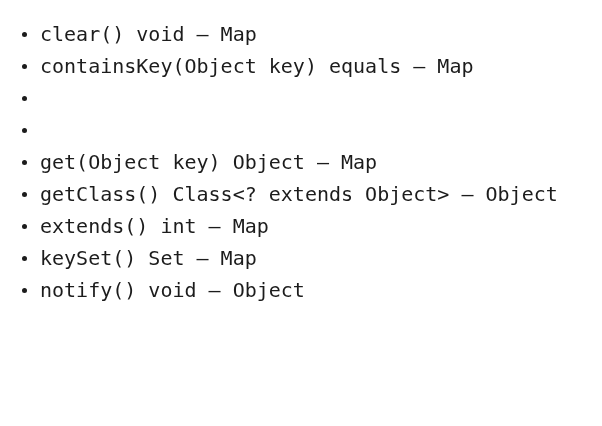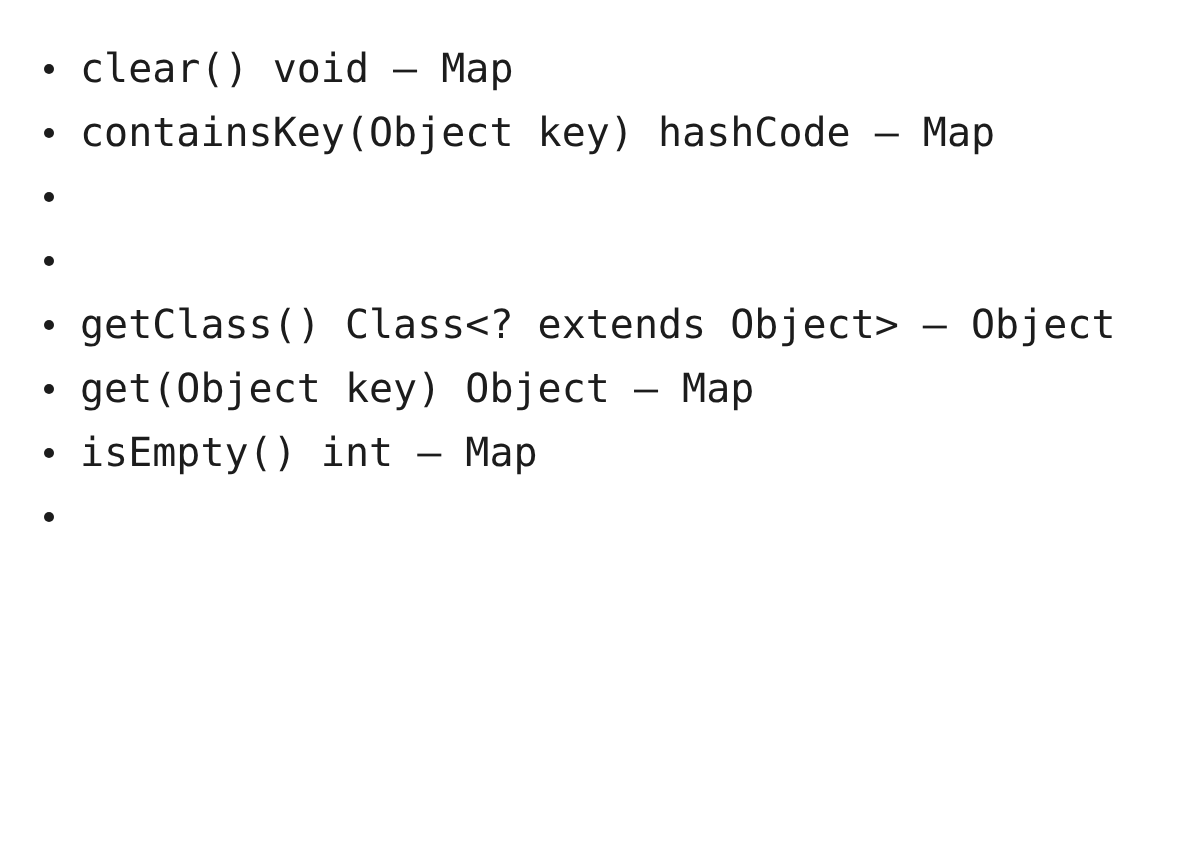--- a/index.html
+++ b/index.html
@@ -54,36 +54,41 @@
 </head>
 <body>
 
 <ul id="proposal-list">
   <li class="proposal-item">
     <span class="bullet-icon"></span>
     <span class="proposal-text">clear() void — Map</span>
   </li>
   <li class="proposal-item">
     <span class="bullet-icon"></span>
-    <span class="proposal-text">containsKey(Object key) hashCode — Map</span>
+    <span class="proposal-text">containsKey(Object key) equals — Map</span>
   </li>
   <li class="proposal-item">
     <span class="bullet-icon"></span>
   </li>
   <li class="proposal-item">
     <span class="bullet-icon"></span>
   </li>
   <li class="proposal-item">
     <span class="bullet-icon"></span>
+    <span class="proposal-text">get(Object key) Object — Map</span>
+  </li>
+  <li class="proposal-item">
+    <span class="bullet-icon"></span>
     <span class="proposal-text">getClass() Class&lt;? extends Object&gt; — Object</span>
   </li>
   <li class="proposal-item">
     <span class="bullet-icon"></span>
-    <span class="proposal-text">get(Object key) Object — Map</span>
+    <span class="proposal-text">extends() int — Map</span>
   </li>
   <li class="proposal-item">
     <span class="bullet-icon"></span>
-    <span class="proposal-text">isEmpty() int — Map</span>
+    <span class="proposal-text">keySet() Set — Map</span>
   </li>
   <li class="proposal-item">
     <span class="bullet-icon"></span>
+    <span class="proposal-text">notify() void — Object</span>
   </li>
 </ul>
 
 </body></html>

